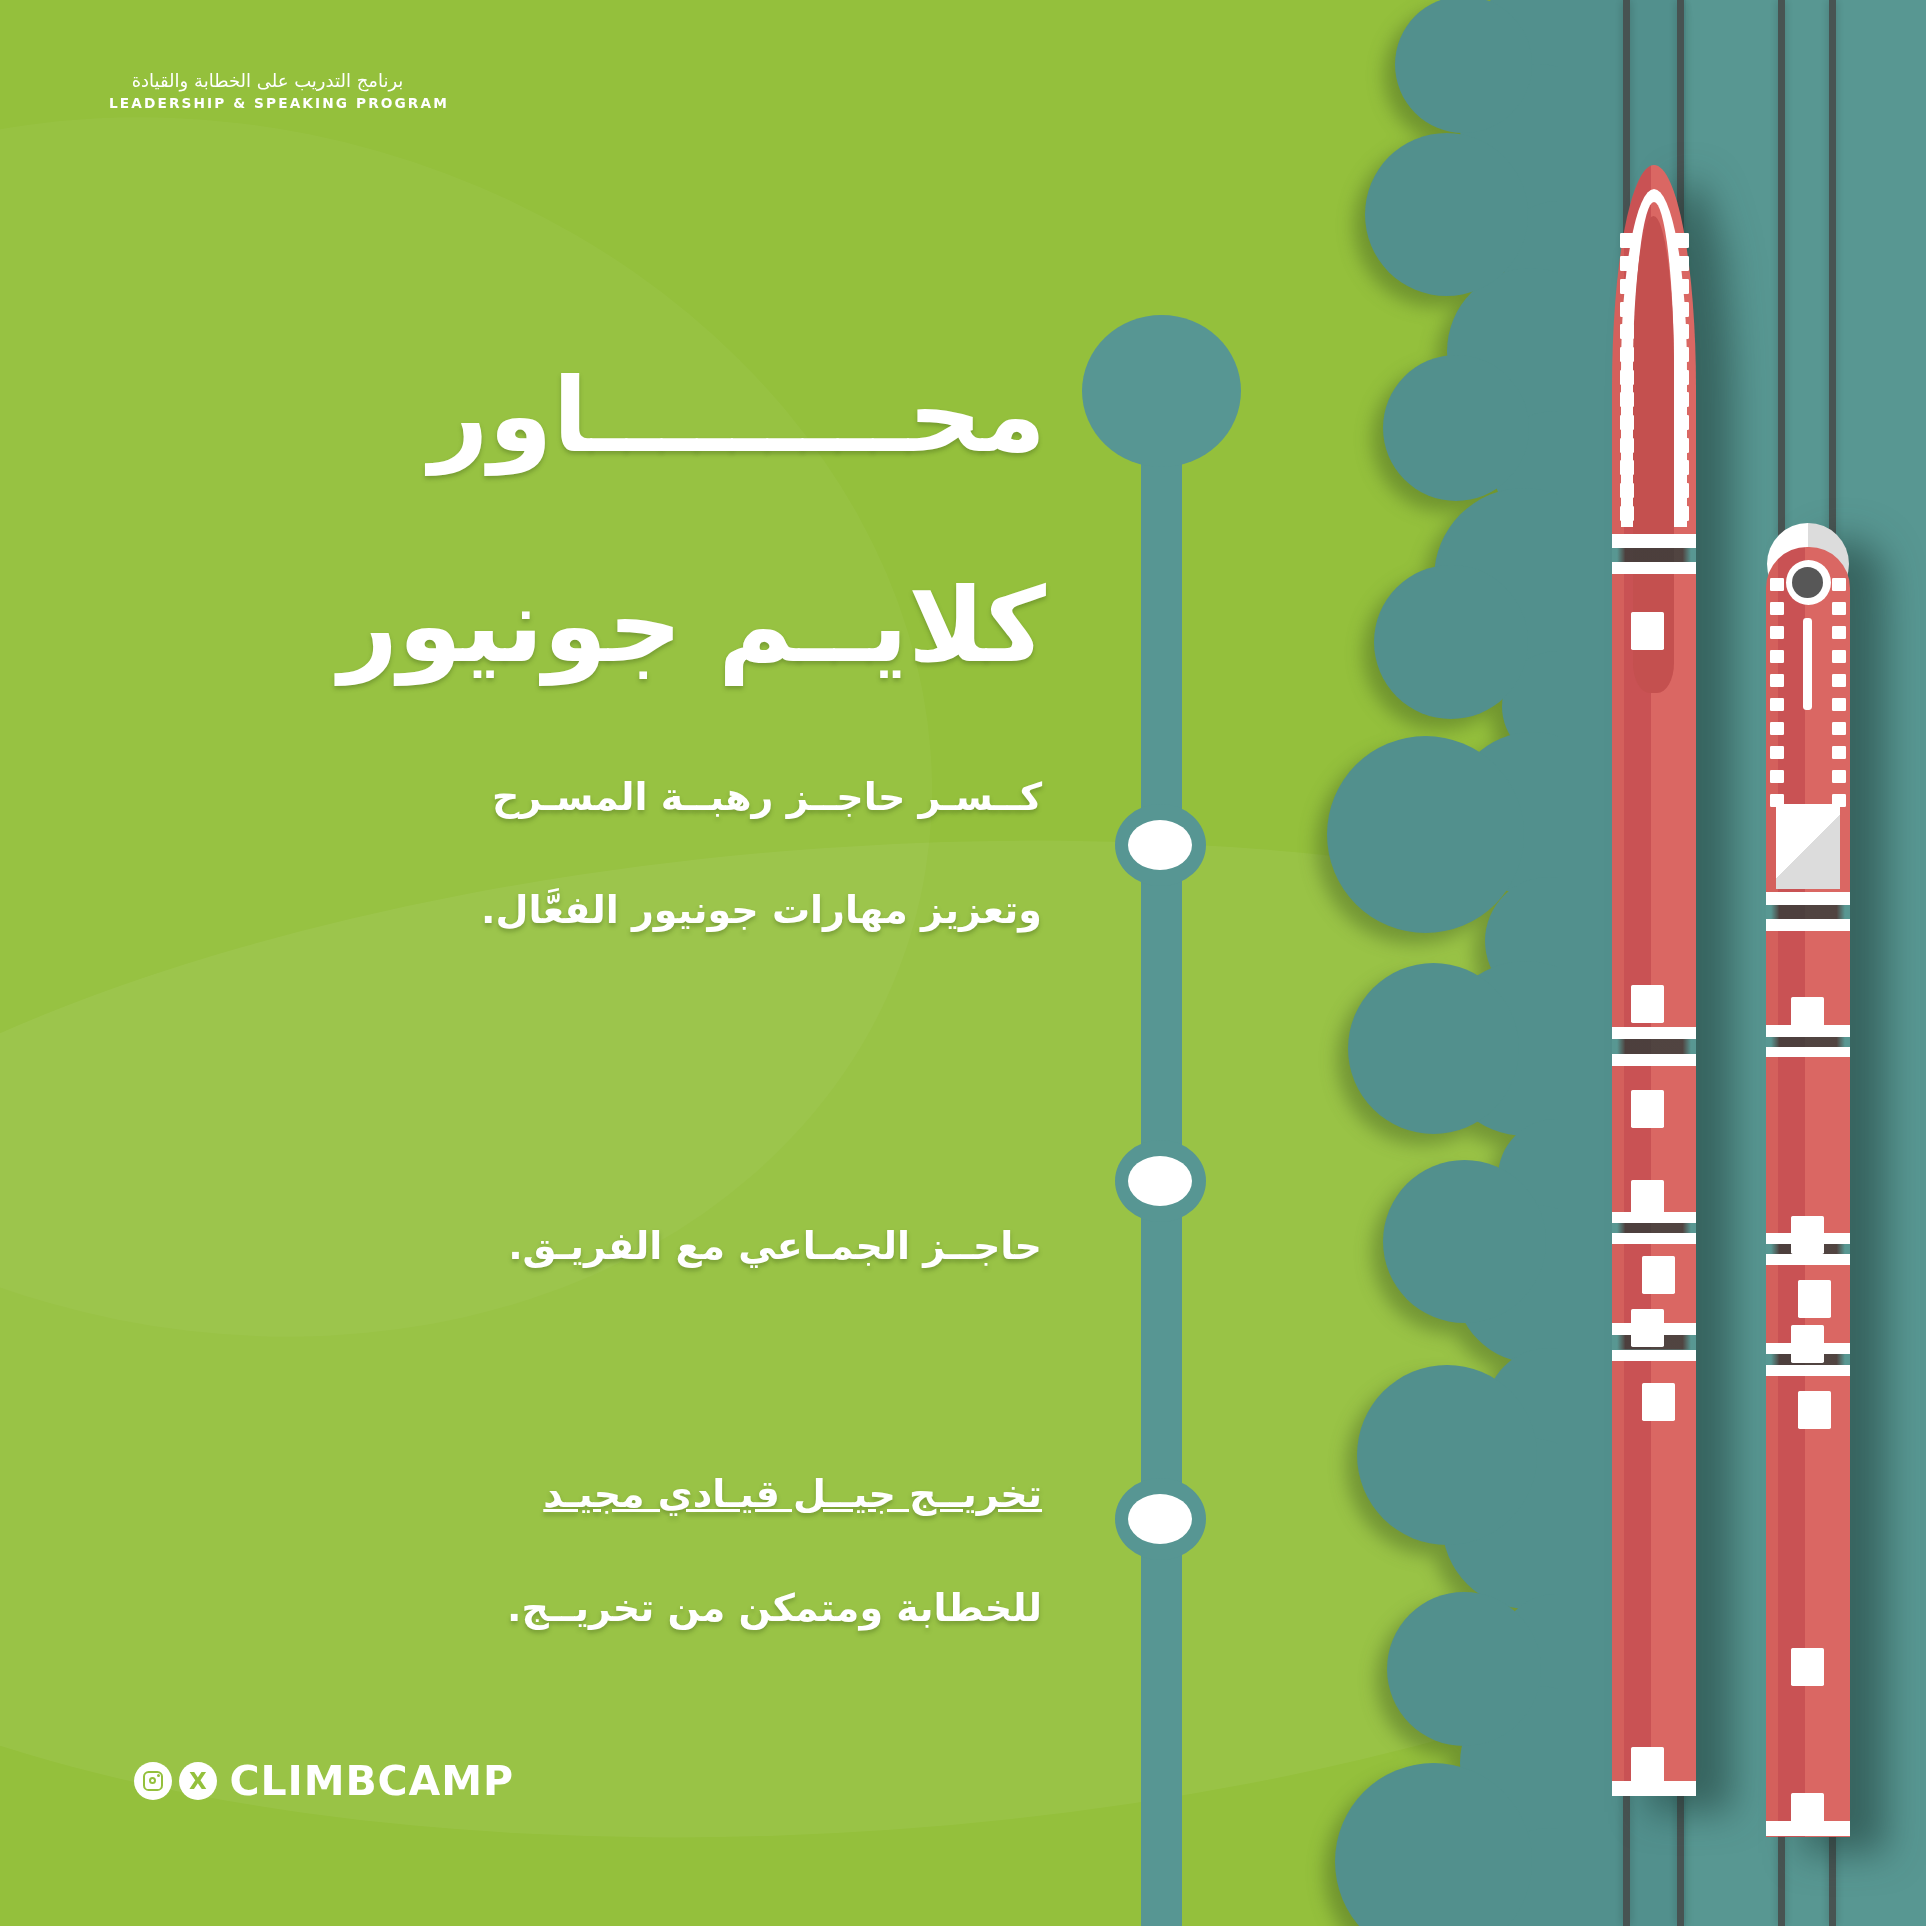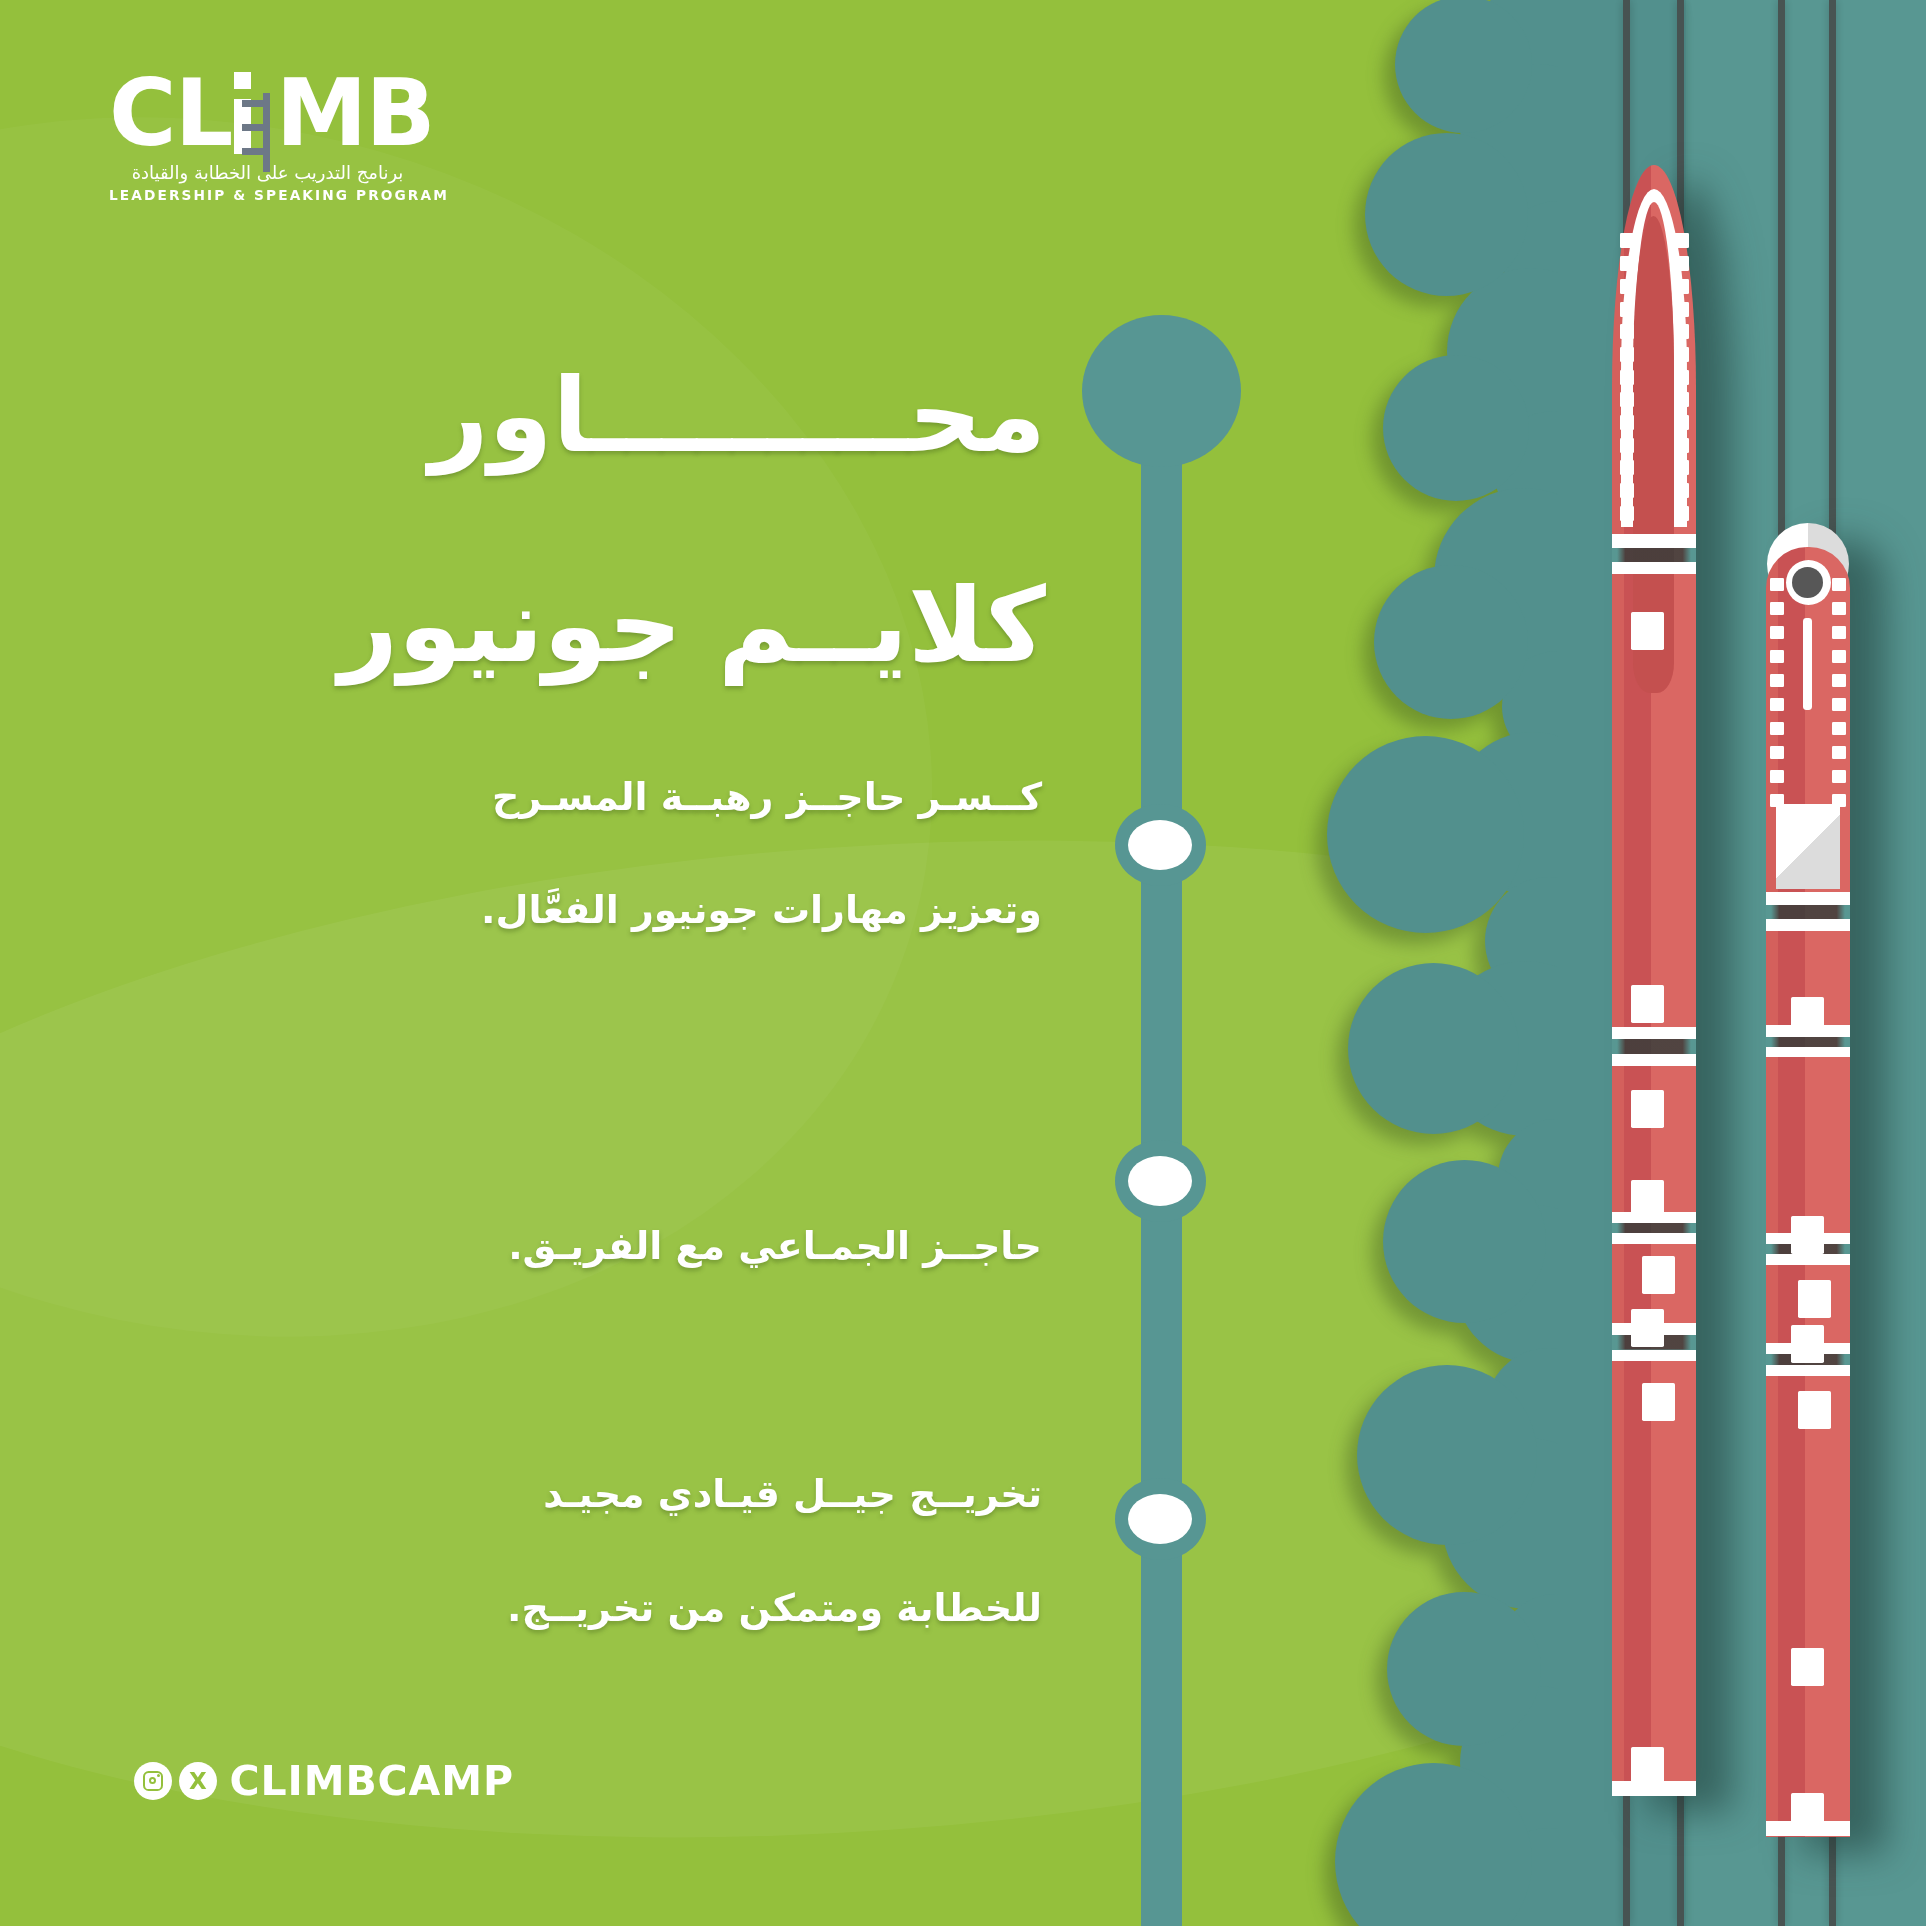--- a/index.html
+++ b/index.html
@@ -219,43 +219,31 @@
       <div class="node-in"></div>
     </div>
   <div class="node" style="left:1115px;top:1140px;">
       <div class="node-in"></div>
     </div>
   <div class="node" style="left:1115px;top:1478px;">
       <div class="node-in"></div>
     </div>
 
   <div id="logo">
-    <div class="logo-row">
-      <span>CL</span>
-      <span class="ilad">
-        <span class="i-dot"></span>
-        <span class="i-bar"></span>
-        <span class="lad-rail"></span>
-        <span class="lad-rung" style="top:32px;"></span>
-        <span class="lad-rung" style="top:56px;"></span>
-        <span class="lad-rung" style="top:80px;"></span>
-      </span>
-      <span>MB</span>
-    </div>
     <div class="tag-ar" dir="rtl">برنامج التدريب على الخطابة والقيادة</div>
     <div class="tag-en">LEADERSHIP &amp; SPEAKING PROGRAM</div>
   </div>
 
   <div class="abs artext title-line" dir="rtl" style="top:355px;">محـــــــــاور</div>
   <div class="abs artext title-line" dir="rtl" style="top:565px;">كلايــم جونيور</div>
 
   <div class="abs artext bullet-line" dir="rtl" style="top:775px;">كــسـر حاجــز رهبــة المسـرح</div>
   <div class="abs artext bullet-line" dir="rtl" style="top:888px;">وتعزيز مهارات جونيور الفعَّال.</div>
   <div class="abs artext bullet-line" dir="rtl" style="top:1224px;">حاجــز الجمـاعي مع الفريـق.</div>
-  <div class="abs artext bullet-line" dir="rtl" style="top:1472px;">تخريــج جيــل قيـادي مجيـد</div>
+  <div class="abs artext bullet-line" dir="rtl" style="top:1472px;text-decoration:underline;">تخريــج جيــل قيـادي مجيـد</div>
   <div class="abs artext bullet-line" dir="rtl" style="top:1586px;">للخطابة ومتمكن من تخريــج.</div>
 
   <div id="social">
     <div class="badge">
       <div class="ig-frame">
           <div class="ig-lens"></div>
           <div class="ig-dot"></div>
         </div>
     </div>
     <div class="badge">

